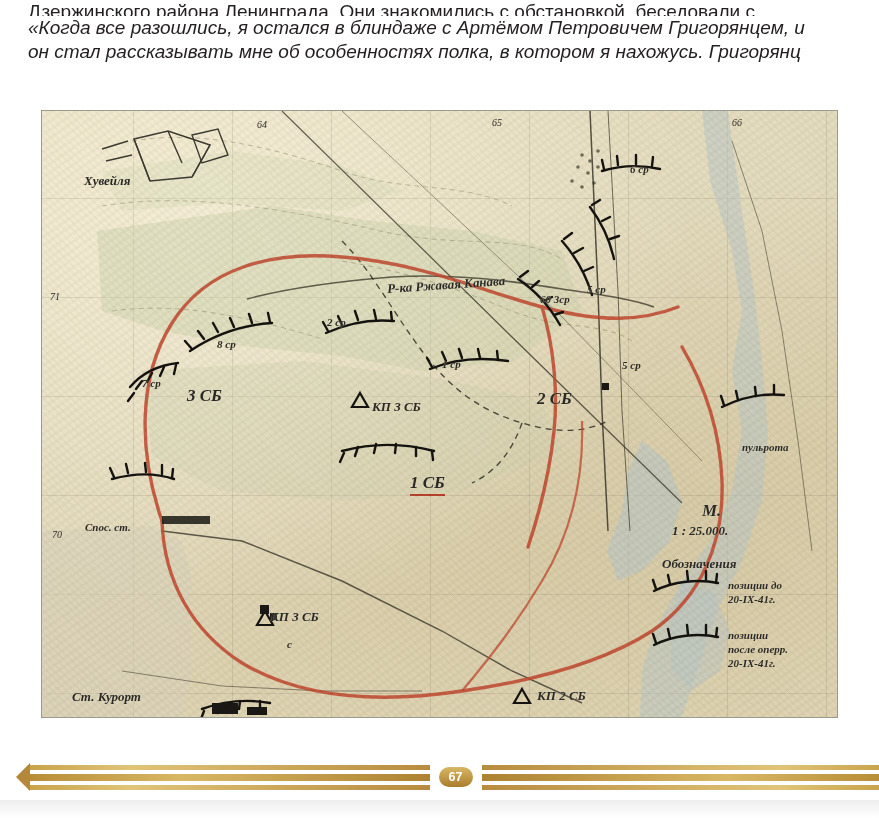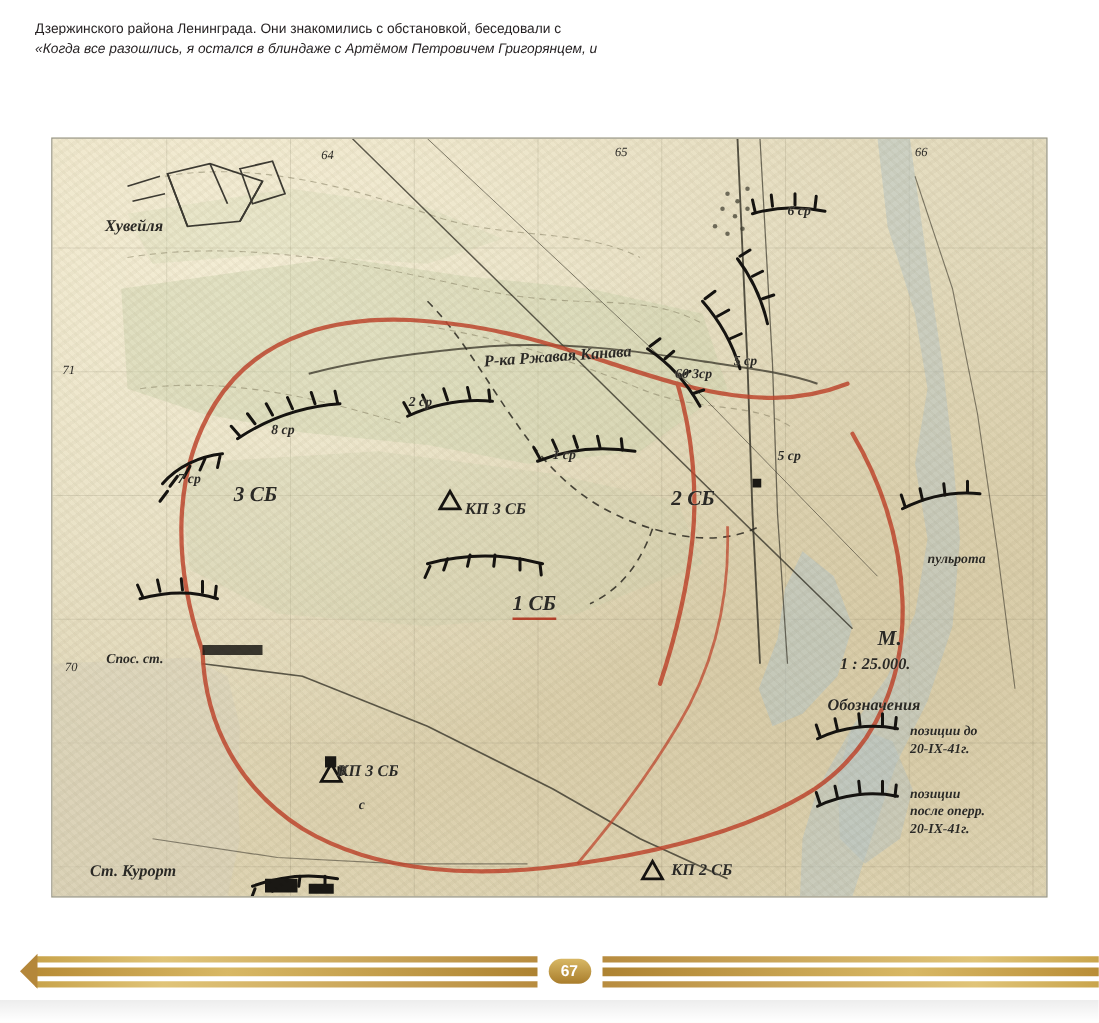--- a/index.html
+++ b/index.html
@@ -20,23 +20,22 @@
     height: 818px;
     background: #ffffff;
   }
 
   
   .bodytext {
     position: absolute;
     left: 28px;
     top: 0px;
     width: 830px;
-    font-size: 11px;
+    font-size: 19px;
     line-height: 23.5px;
-    margin-top: 12px;
   }
   .bodytext .line {
     white-space: nowrap;
   }
   .bodytext .clip-top {
     display: block;
     height: 16px;
     overflow: hidden;
     line-height: 23.5px;
   }
@@ -179,20 +178,21 @@
   }
 </style>
 </head>
 <body>
 
 <div class="page">
 
   <div class="bodytext">
     <div class="line clip-top">Дзержинского района Ленинграда. Они знакомились с обстановкой, беседовали с</div>
     <div class="line ital">«Когда все разошлись, я остался в блиндаже с Артёмом Петровичем Григорянцем, и</div>
+    <div class="line ital">он стал рассказывать мне об особенностях полка, в котором я нахожусь. Григорянц</div>
   </div>
 
   <div class="figure">
     <div class="map"></div>
     <div class="grid"></div>
 
     <svg class="mapsvg" viewBox="0 0 795 606" preserveAspectRatio="none">
 
       <g>
         <path d="M610 0 L660 0 L668 70 L690 140 L700 200 L690 260 L700 320 L690 380 L668 430 L640 470 L612 520 L600 560 L598 606 L640 606 L655 560 L675 500 L700 450 L720 390 L726 320 L720 250 L712 180 L700 100 L690 30 L686 0 Z" fill="#b9c6c4" opacity="0.55"></path>

